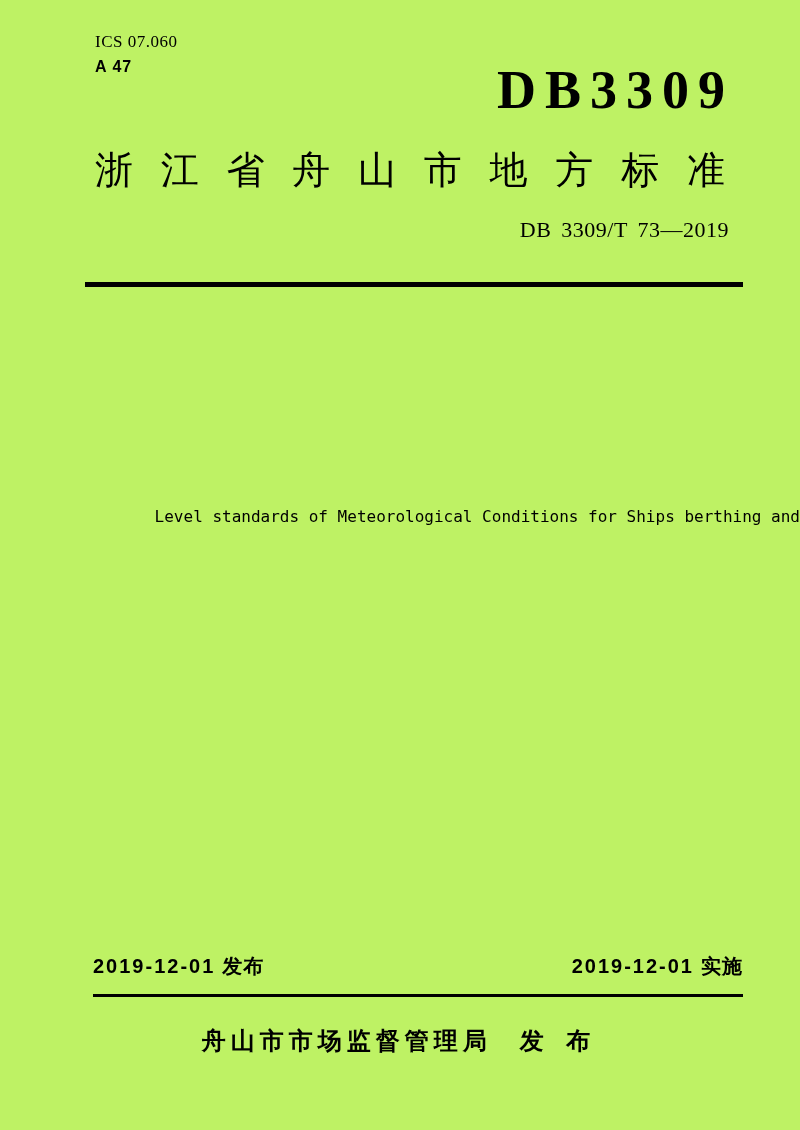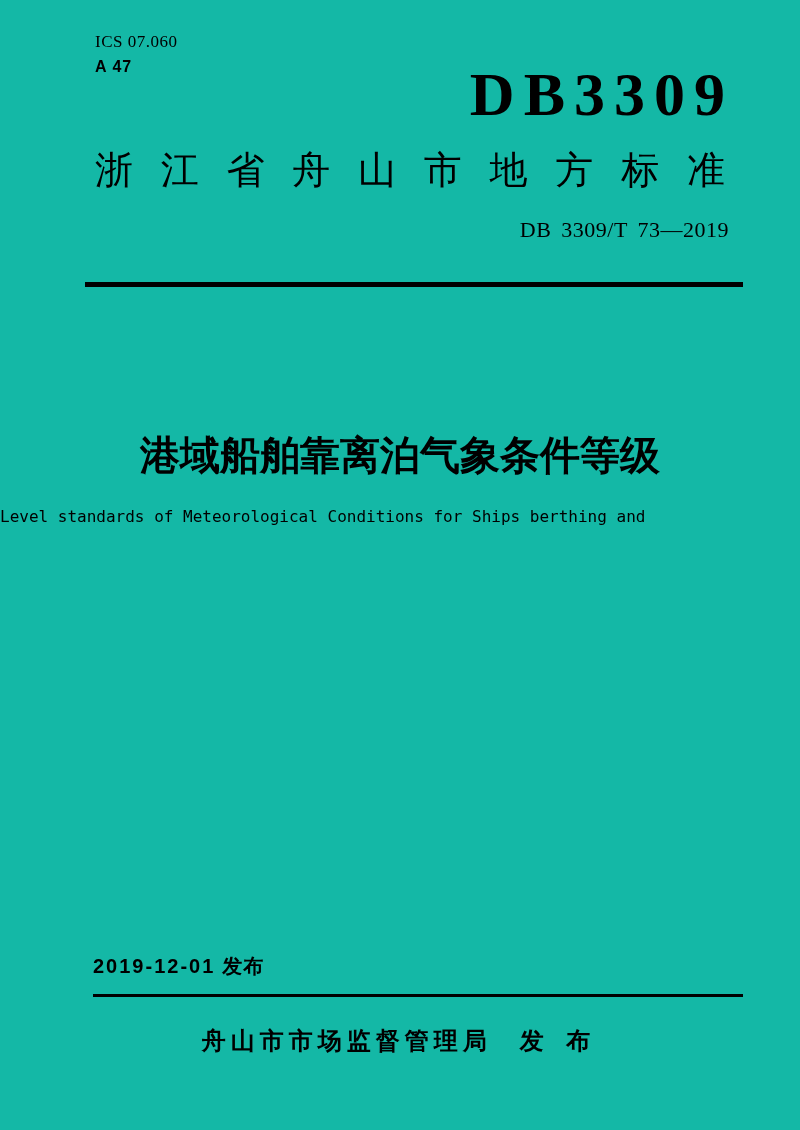--- a/index.html
+++ b/index.html
@@ -4,21 +4,21 @@
 <style>
   html, body {
     margin: 0;
     padding: 0;
     background: #ffffff;
   }
   .page {
     position: relative;
     width: 800px;
     height: 1130px;
-    background: #14b8a6;
+    background: #bef264;
     color: #000000;
     font-family: "Liberation Sans", sans-serif;
     overflow: hidden;
   }
 
   
   .ics-block {
     position: absolute;
     left: 95px;
     top: 30px;
@@ -38,21 +38,21 @@
     letter-spacing: 1px;
   }
 
   
   .db-logo {
     position: absolute;
     top: 63px;
     right: 75px;
     font-family: "Liberation Serif", serif;
     font-weight: 700;
-    font-size: 62px;
+    font-size: 54px;
     line-height: 1;
     letter-spacing: 9px;
     margin-right: -9px;
     white-space: nowrap;
   }
 
   
   .jurisdiction {
     position: absolute;
     left: 95px;
@@ -101,21 +101,21 @@
     letter-spacing: 0px;
     white-space: nowrap;
   }
 
   
   .title-en {
     position: absolute;
     left: 0;
     right: 0;
     top: 501px;
-    text-align: left;
+    text-align: right;
     font-family: "DejaVu Sans Mono", monospace;
     font-size: 16px;
     font-weight: 500;
     line-height: 31px;
     white-space: nowrap;
   }
 
   
   .dates-row {
     position: absolute;
@@ -182,29 +182,31 @@
       <span>地</span>
       <span>方</span>
       <span>标</span>
       <span>准</span>
     </div>
 
   <div class="doc-number">DB 3309/T 73—2019</div>
 
   <div class="thick-rule"></div>
 
-  <h1 class="title-cn">港域船舶靠离泊气象条件等级</h1>
 
   <div class="title-en">
     <div>Level standards of Meteorological Conditions for Ships berthing and</div>
   </div>
 
   <div class="dates-row">
     <span>
       <span class="date-value">2019-12-01</span><span class="date-label">发布</span>
     </span>
+    <span>
+      <span class="date-value">2019-12-01</span><span class="date-label">实施</span>
+    </span>
   </div>
 
   <div class="publisher">
     <span class="pub-name">舟山市市场监督管理局</span><span class="pub-action">发 布</span>
   </div>
 
 </div>
 
 </body></html>

